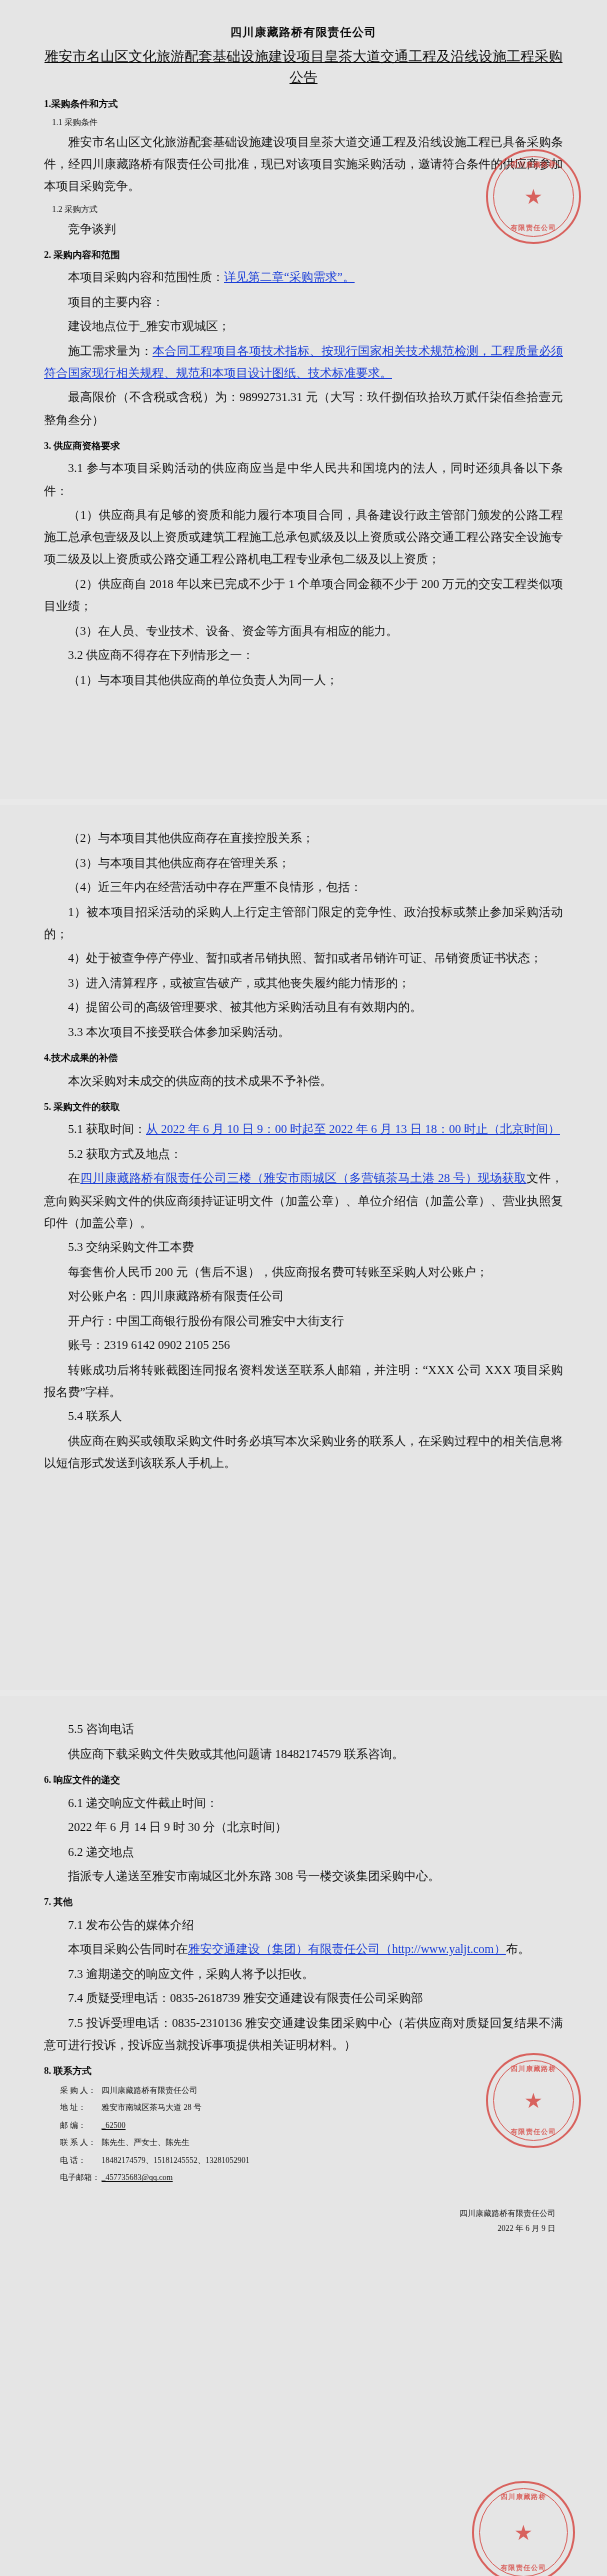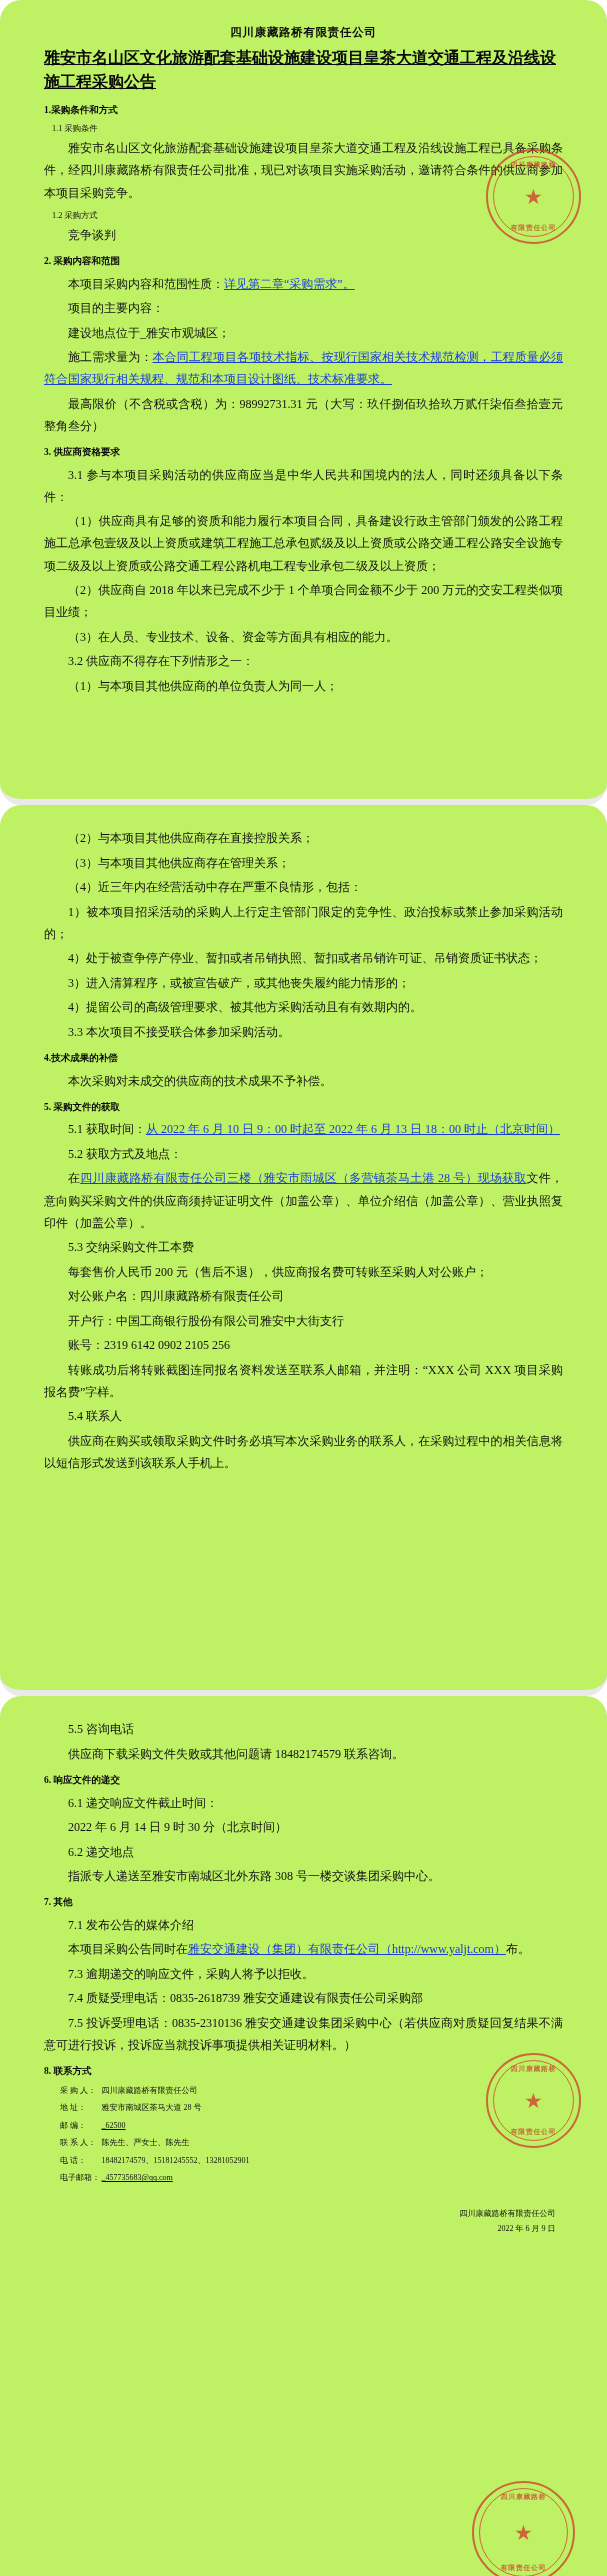--- a/index.html
+++ b/index.html
@@ -5,40 +5,39 @@
   html,body{margin:0;padding:0;background:#e9e9e9;}
   body{font-family:"Liberation Serif","DejaVu Serif",serif;}
   .page{
     width:607px;
     margin:0 auto;
     background:#ffffff;
     position:relative;
   }
   .sheet{
     position:relative;
-    background:#bef264;
+    background:#e5e5e5;
     box-sizing:border-box;
     padding:20px 44px 22px 44px;
     border-bottom:6px solid #e9e9e9;
     overflow:hidden;
-    border-radius:21px;
   }
   .sheet:last-child{border-bottom:none;}
   .title-company{
     text-align:center;
     font-size:11.4px;
     font-weight:bold;
     letter-spacing:0.8px;
     margin:4.6px 0 6px 0;
     color:#0b0b0b;
   }
   .title-main{
-    text-align:left;
-    font-size:16px;
-    font-weight:bold;
+    text-align:center;
+    font-size:14px;
+    font-weight:normal;
     line-height:1.55;
     color:#0b0b0b;
     text-decoration:underline;
     margin:0 0 9px 0;
   }
   h2.sec{
     font-size:9.5px;
     font-weight:bold;
     margin:9px 0 4.6px 0;
     color:#0b0b0b;

